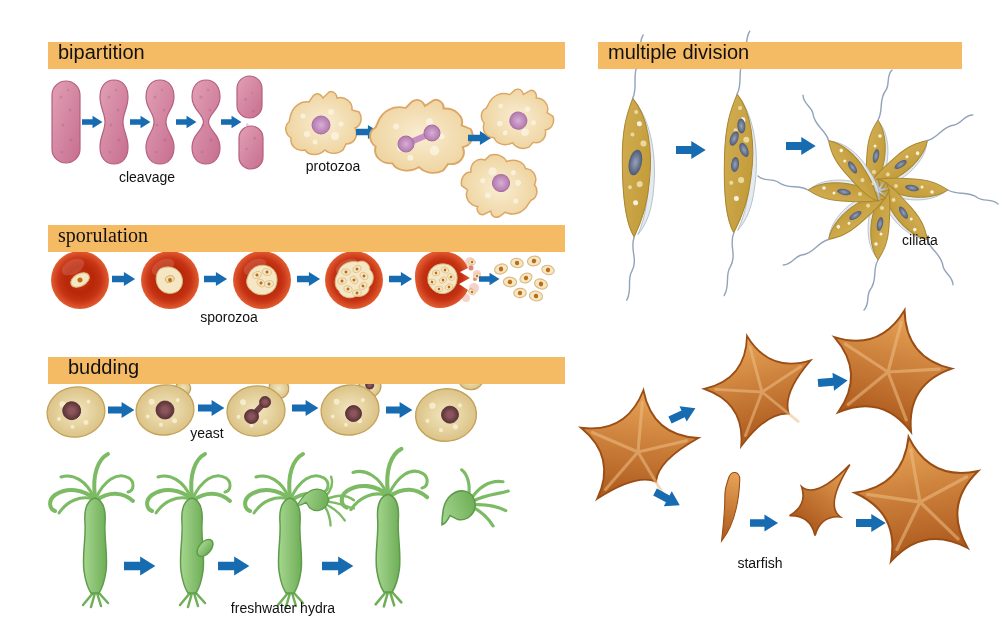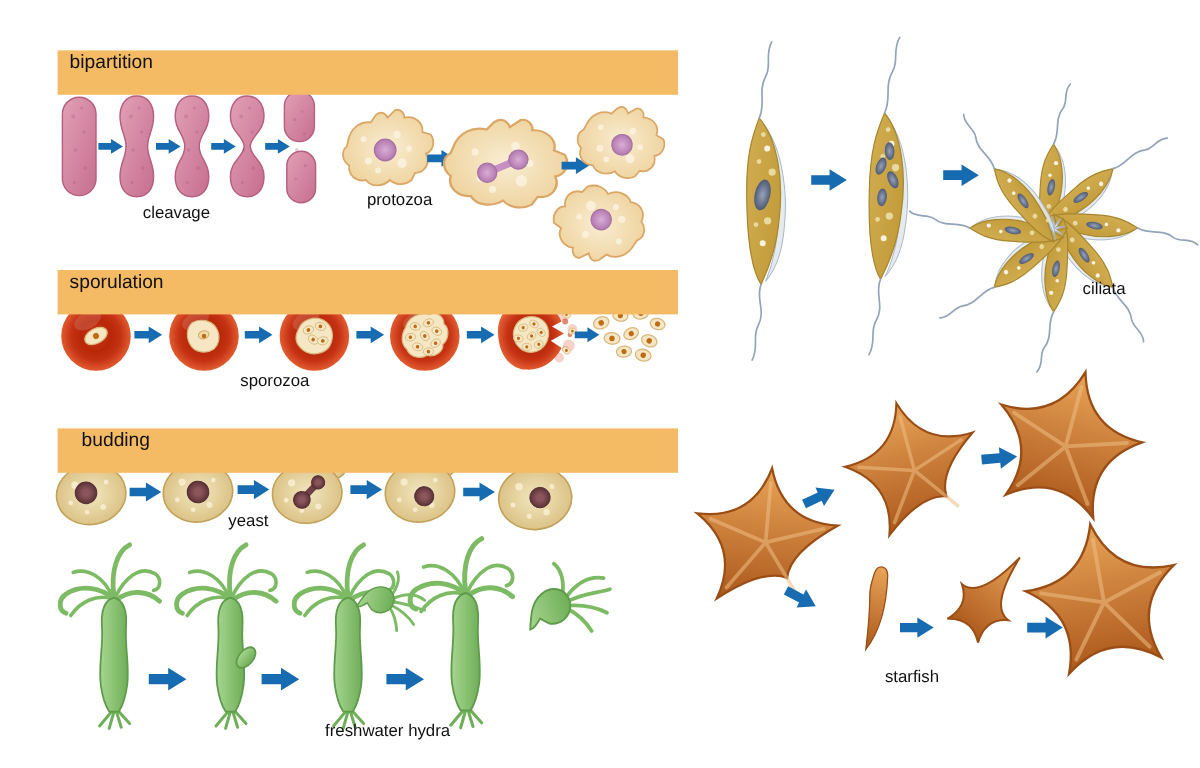--- a/index.html
+++ b/index.html
@@ -1,19 +1,19 @@
 <!DOCTYPE html>
 <html style="--canvas: #FFFFFF; --header-bg: #F5BA64; --text: #111111; --arrow: #176BB0; --bacteria-pink: #D288A0; --protozoa-tan: #F4DFB4; --nucleus-purple: #C48FC0; --sporozoa-red: #C63214; --spore-cream: #F5E7C4; --spore-dot: #C06C14; --yeast-tan: #E7D8A6; --yeast-nucleus: #6F4147; --hydra-green: #8CC579; --ciliate-gold: #CCA845; --ciliate-slate: #55617D; --starfish-orange: #C8702E;"><head>
 <meta charset="utf-8">
 <style>
   html,body{margin:0;padding:0;background:#888;}
   #canvas{position:relative;width:1000px;height:640px;background:var(--canvas,#fff);overflow:hidden;
           font-family:"Liberation Sans", sans-serif;}
-  .hdr{position:absolute;height:37px;background:var(--header-bg,#F5BA64);color:var(--text,#111);
-       font-size:16px;line-height:21px;padding-left:10px;box-sizing:border-box;}
+  .hdr{position:absolute;height:27px;background:var(--header-bg,#F5BA64);color:var(--text,#111);
+       font-size:20px;line-height:21px;padding-left:10px;box-sizing:border-box;}
   .lbl{position:absolute;transform:translate(-50%,-50%);font-size:14px;color:var(--text,#111);white-space:nowrap;}
   svg{position:absolute;left:0;top:0;}
   .arw{fill:var(--arrow,#176BB0);}
   .bact{fill:url(#bactGrad);stroke:#B5607D;stroke-width:1.2;}
   .bd{fill:#A9567A;opacity:.3;}
   .amoe{fill:url(#protoGrad);stroke:#DCA766;stroke-width:1.5;}
   .nucp{fill:url(#nucPurpGrad);stroke:#A671A2;stroke-width:1;}
   .vac{fill:#FBF2DE;opacity:.9;}
   .redc{fill:url(#redGrad);}
   .spb{fill:var(--spore-cream,#F5E7C4);stroke:#D9B87E;stroke-width:1;}
@@ -410,23 +410,24 @@
         </g>
       <use href="#arrow" class="arw" transform="translate(856,523) scale(.9)"></use>
       <g transform="translate(920,502) scale(66) rotate(-10)">
           <use href="#star5" class="star"></use>
           <use href="#ridges"></use>
         </g>
     </g>
   </svg>
 
   <div class="hdr" style="left:48px;top:42px;width:517px;">bipartition</div>
-  <div class="hdr" style="left:48px;top:225px;width:517px;">sporulation</div>
+  <div class="hdr" style="left:48px;top:225px;width:517px;font-family:Liberation Serif, serif;">sporulation</div>
   <div class="hdr" style="left:48px;top:357px;width:517px;padding-left:20px;">budding</div>
+  <div class="hdr" style="left:598px;top:42px;width:364px;">multiple division</div>
 
   <span class="lbl" style="left:147px;top:177px;">cleavage</span>
   <span class="lbl" style="left:333px;top:166px;">protozoa</span>
   <span class="lbl" style="left:229px;top:317px;">sporozoa</span>
   <span class="lbl" style="left:207px;top:433px;">yeast</span>
-  <span class="lbl" style="left:283px;top:608px;margin-left:40px;">freshwater hydra</span>
+  <span class="lbl" style="left:283px;top:608px;">freshwater hydra</span>
   <span class="lbl" style="left:920px;top:240px;">ciliata</span>
   <span class="lbl" style="left:760px;top:563px;text-align:right;">starfish</span>
 </div>
 
 </body></html>

